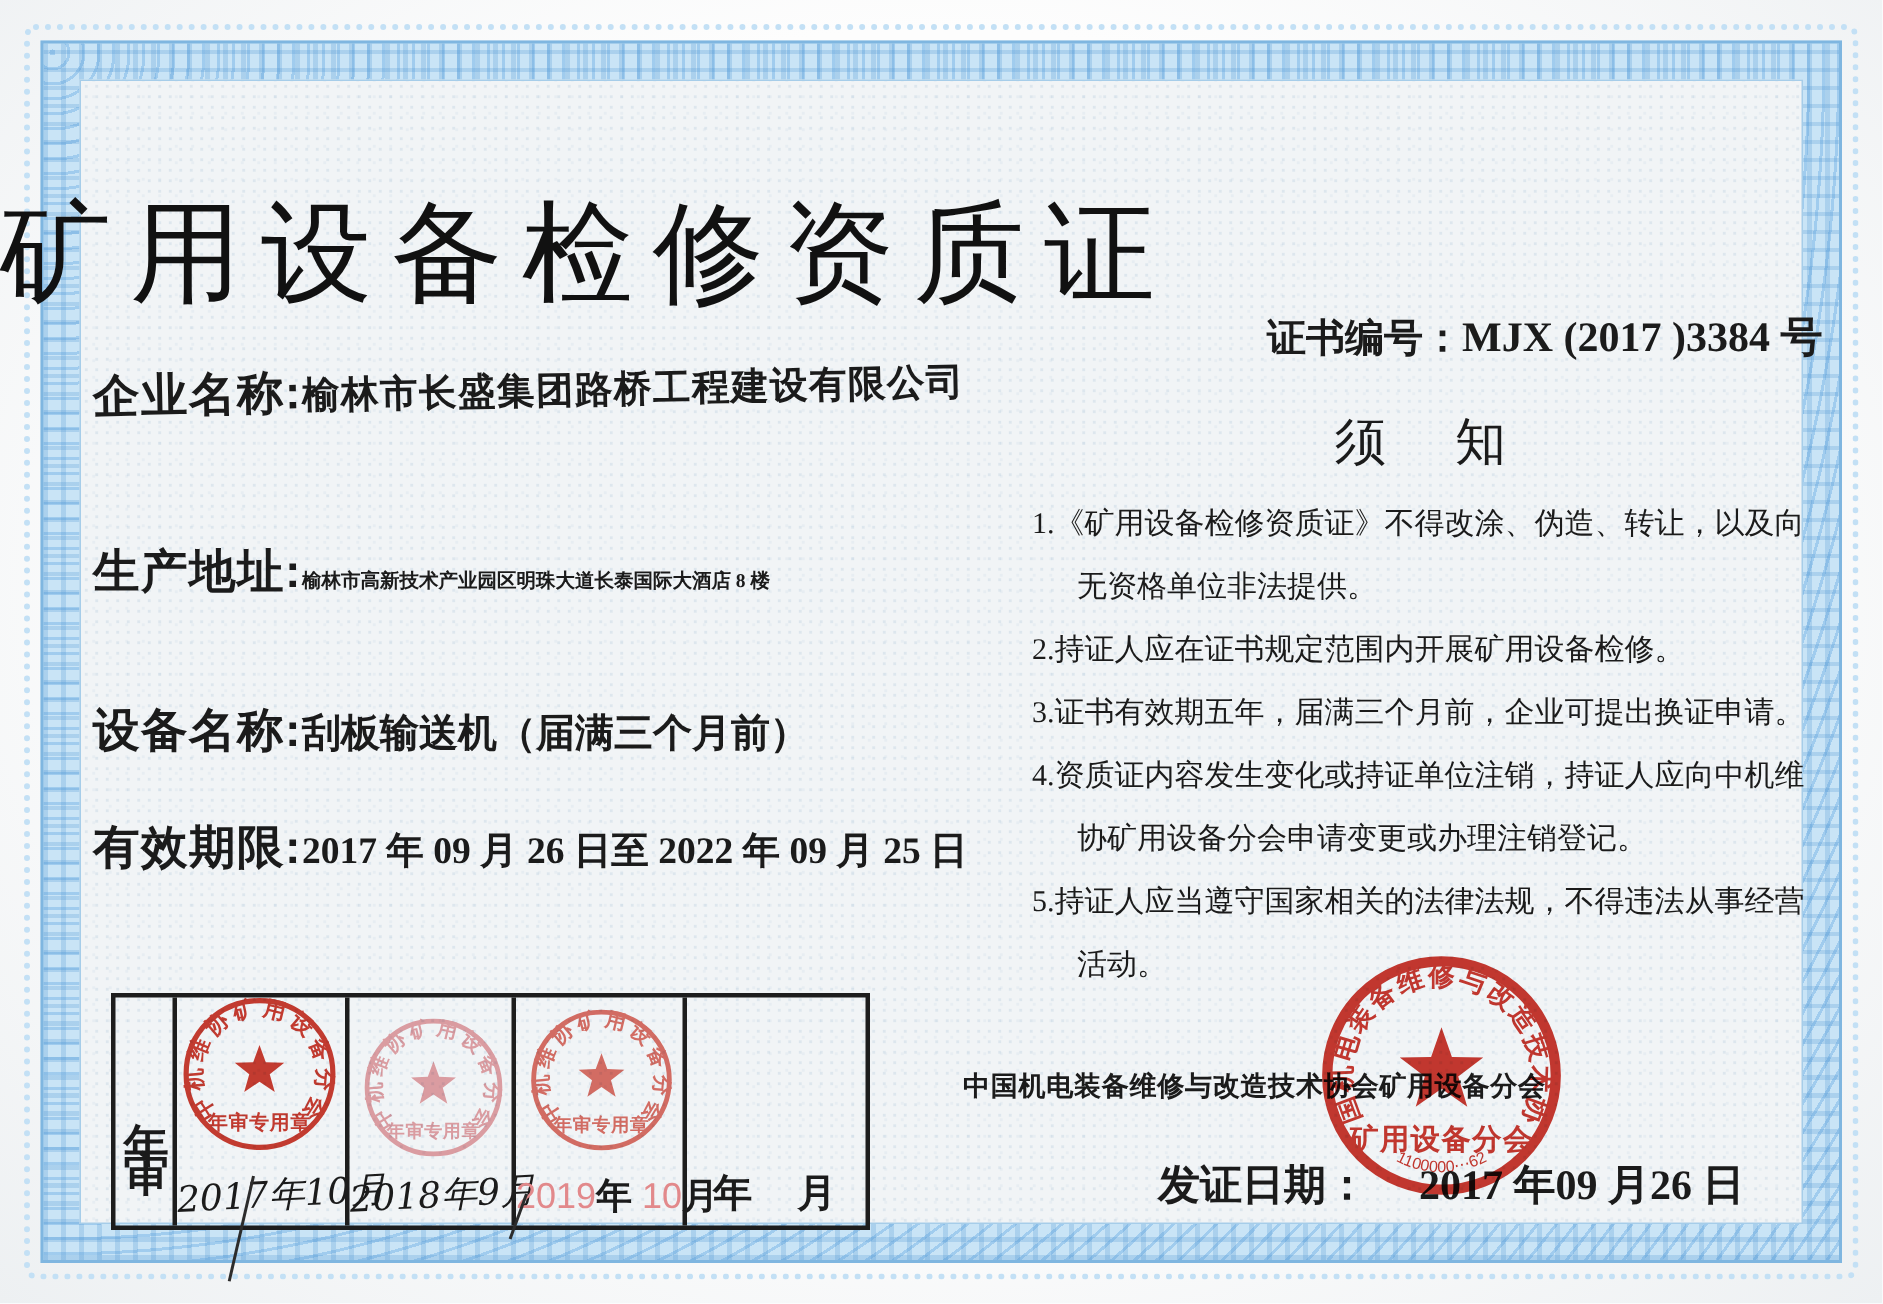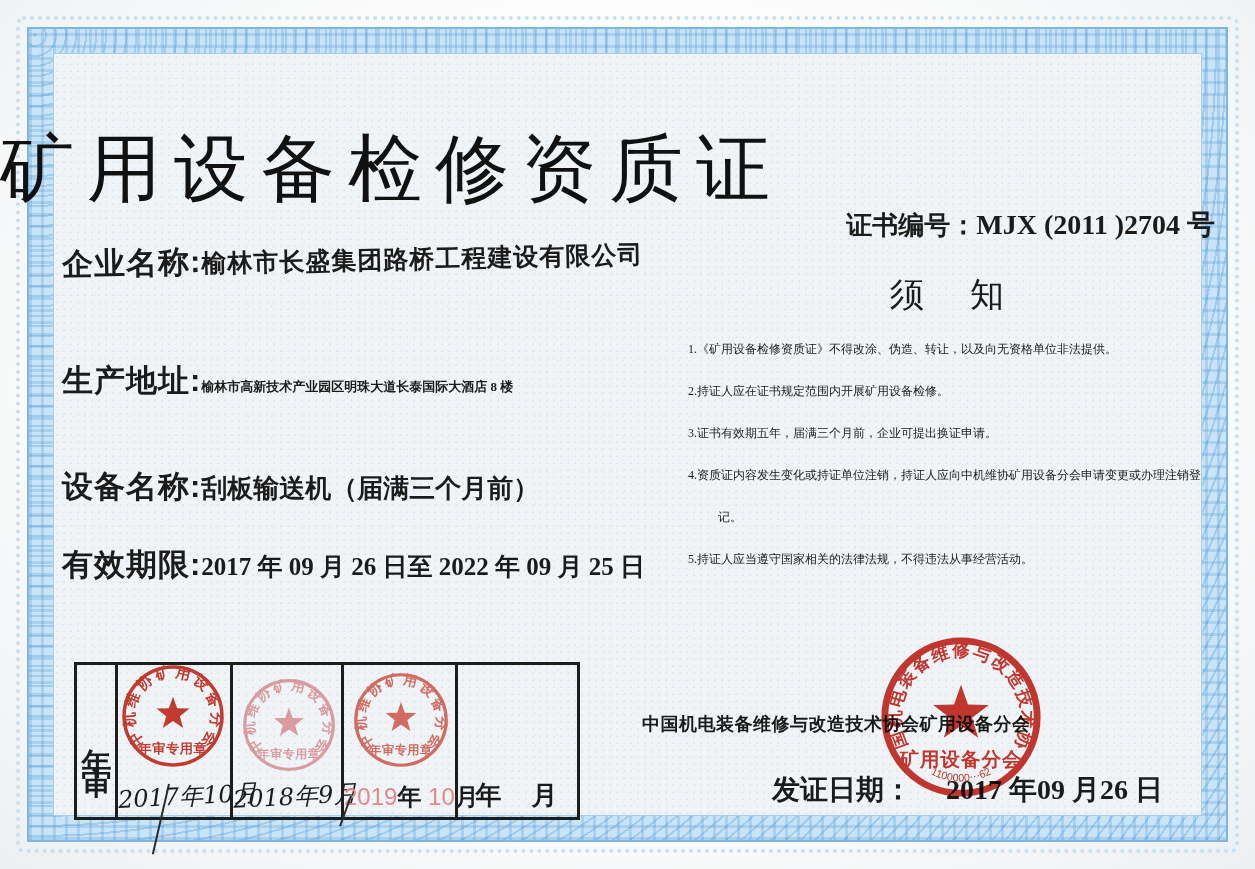--- a/index.html
+++ b/index.html
@@ -40,21 +40,21 @@
   .f-address{top:360px;}
   .f-address .val{font-size:13px;}
   .f-equipment{top:466px;}
   .f-equipment .val{font-size:26px;}
   .f-validity{top:544px;}
   .f-validity .val{font-size:25px;}
   
   .notice-head{position:absolute;top:272px;left:660px;width:580px;text-align:center;
     font-family:Liberation Serif, serif;font-size:34px;letter-spacing:6px;}
   .notice-list{position:absolute;top:328px;left:688px;width:520px;
-    font-family:"Liberation Serif",serif;font-size:12px;line-height:42px;}
+    font-family:"Liberation Serif",serif;font-size:20px;line-height:42px;}
   .notice-item{padding-left:30px;text-indent:-30px;}
   .notice-num{font-family:"Liberation Serif",serif;}
   
   .issuer{position:absolute;top:712px;left:642px;font-size:18px;font-weight:bold;white-space:nowrap;letter-spacing:0.5px;}
   .issue-date{position:absolute;top:771px;left:772px;font-size:28px;font-weight:bold;white-space:nowrap;}
   .issue-date .val{margin-left:34px;font-family:"Liberation Serif",serif;}
   
   .review-table{position:absolute;left:74px;top:662px;width:500px;height:152px;
     border:3px solid #1d1d1d;display:flex;background:transparent;}
   .rt-cell{position:relative;border-left:3px solid #1d1d1d;box-sizing:border-box;}
@@ -80,21 +80,21 @@
 <body>
 
 <div class="page">
   <div class="lace"></div>
   <div class="band"></div>
   <div class="paper"></div>
 
   <div class="title">矿用设备检修资质证</div>
 
   <div class="cert-no">
-    <span class="lab">证书编号：</span><span class="val">MJX (2011 )2704 号</span>
+    <span class="lab">证书编号：</span><span class="val">MJX (2017 )3384 号</span>
   </div>
 
   <div class="field f-company">
     <span class="lab">企业名称:</span><span class="val">榆林市长盛集团路桥工程建设有限公司</span>
   </div>
 
   <div class="field f-address">
     <span class="lab">生产地址:</span><span class="val">榆林市高新技术产业园区明珠大道长泰国际大酒店 8 楼</span>
   </div>
 

